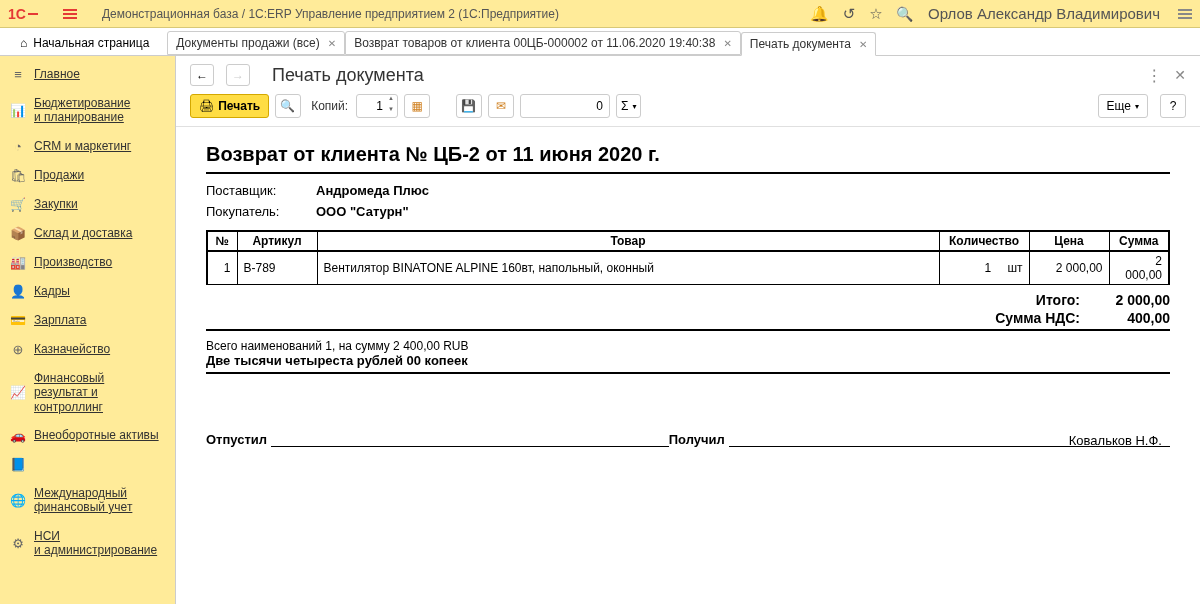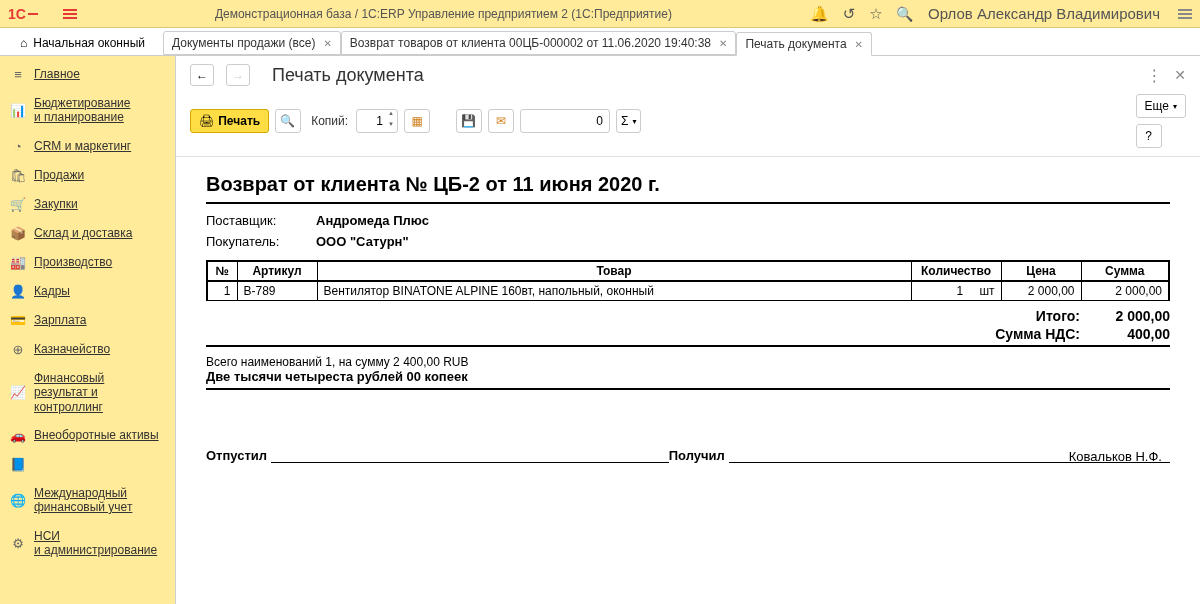--- a/index.html
+++ b/index.html
@@ -1,17 +1,17 @@
 <!DOCTYPE html>
 <html><head>
 <meta charset="utf-8">
 <style>
   * { box-sizing: border-box; margin: 0; padding: 0; font-family: Arial, sans-serif; }
   body { background: #fff; font-size: 12px; overflow: hidden; width: 1200px; height: 604px; }
-  .top-bar { background: #ffeb99; height: 28px; display: flex; align-items: center; padding: 0 8px; border-bottom: 1px solid #d8c877; gap: 25px; text-align: center; }
+  .top-bar { background: #ffeb99; height: 28px; display: flex; align-items: center; padding: 0 8px; border-bottom: 1px solid #d8c877; gap: 25px; }
   .logo { color: #e53935; font-weight: bold; font-size: 14px; }
   .hamburger-line, .hamburger { display: flex; flex-direction: column; gap: 2px; cursor: pointer; }
   .hamburger div { width: 14px; height: 2px; background: #e53935; }
   .app-title { color: #555; font-size: 12px; flex: 1; }
   .top-icons { display: flex; gap: 14px; align-items: center; }
   .top-icons span { cursor: pointer; color: #555; font-size: 15px; }
   .user-name { color: #555; font-size: 11px; }
   .menu-toggle { display: flex; flex-direction: column; gap: 2px; cursor: pointer; margin-left: 4px;}
   .menu-toggle div { width: 14px; height: 2px; background: #888; }
   
@@ -40,35 +40,35 @@
   .toolbar { display: flex; align-items: center; padding: 4px 14px 8px; gap: 6px; border-bottom: 1px solid #e0e0e0;}
   .btn { height: 24px; border: 1px solid #ccc; background: #fff; border-radius: 3px; display: inline-flex; align-items: center; padding: 0 8px; cursor: pointer; font-size: 12px; gap: 4px;}
   .btn.print-btn { background: #ffdd44; border-color: #d4a800;}
   .btn.icon-only { padding: 0; width: 26px; justify-content: center;}
   .copies-label { font-size: 12px; color: #333; margin: 0 2px 0 4px;}
   .copies-input { width: 42px; height: 24px; border: 1px solid #ccc; border-radius: 3px; text-align: right; padding-right: 14px; font-size: 12px; position: relative;}
   .spinner-wrap { position: relative; display: inline-block;}
   .spinner-btns { position: absolute; right: 1px; top: 1px; bottom: 1px; width: 12px; display: flex; flex-direction: column;}
   .spinner-btns span { flex: 1; font-size: 6px; text-align: center; color: #666; cursor: pointer; line-height: 1;}
   .zero-field { width: 90px; height: 24px; border: 1px solid #ccc; border-radius: 3px; text-align: right; padding: 0 6px; font-size: 12px; background: #fff;}
-  .toolbar-right { margin-left: auto; display: flex; gap: 6px; flex-direction: column;}
+  .toolbar-right { margin-left: auto; display: flex; gap: 12px;}
   
   .document { padding: 16px 30px; overflow: auto; flex: 1;}
   .doc-title { font-size: 20px; font-weight: bold; padding-bottom: 6px; border-bottom: 2px solid #000; margin-bottom: 6px;}
   .field-row { display: flex; padding: 3px 0; font-size: 13px;}
   .field-label { width: 110px;}
   .field-value { font-weight: bold;}
   
   .items-table { width: 100%; border-collapse: collapse; margin-top: 8px;}
   .items-table th, .items-table td { border: 1px solid #000; padding: 2px 6px; font-size: 12px;}
   .items-table th { font-weight: bold; text-align: center; border-top: 2px solid #000; border-bottom: 2px solid #000;}
   .items-table th:first-child, .items-table td:first-child { border-left: 2px solid #000;}
   .items-table th:last-child, .items-table td:last-child { border-right: 2px solid #000;}
   .items-table td.num { text-align: right;}
-  .col-no{width:30px}.col-art{width:80px}.col-name{}.col-qty{width:90px}.col-price{width:80px}.col-sum{width:88px}
+  .col-no{width:30px}.col-art{width:80px}.col-name{}.col-qty{width:90px}.col-price{width:80px}.col-sum{width:60px}
   
   .totals { margin-top: 6px; border-bottom: 2px solid #000; padding-bottom: 2px;}
   .totals-row { display: flex; justify-content: flex-end; font-size: 14px; font-weight: bold; padding: 1px 0;}
   .totals-row .lbl { width: 120px; text-align: right;}
   .totals-row .val { width: 90px; text-align: right;}
   
   .summary-text { margin-top: 8px; font-size: 12px;}
   .summary-words { font-weight: bold; font-size: 13px; padding-bottom: 4px; border-bottom: 2px solid #000;}
   
   .signatures { display: flex; margin-top: 18px; font-size: 13px;}
@@ -100,21 +100,21 @@
         <div></div>
         <div></div>
         <div></div>
       </span>
   </div>
 </div>
 
 <div class="tabs-bar">
   <div class="home-tab">
     <span>⌂</span>
-    <span>Начальная оконный</span>
+    <span>Начальная страница</span>
   </div>
   <div class="tab inactive">
     <span>Документы продажи (все)</span>
       <span class="close">✕</span>
   </div>
   <div class="tab inactive">
     <span>Возврат товаров от клиента 00ЦБ-000002 от 11.06.2020 19:40:38</span>
       <span class="close">✕</span>
   </div>
   <div class="tab active">

